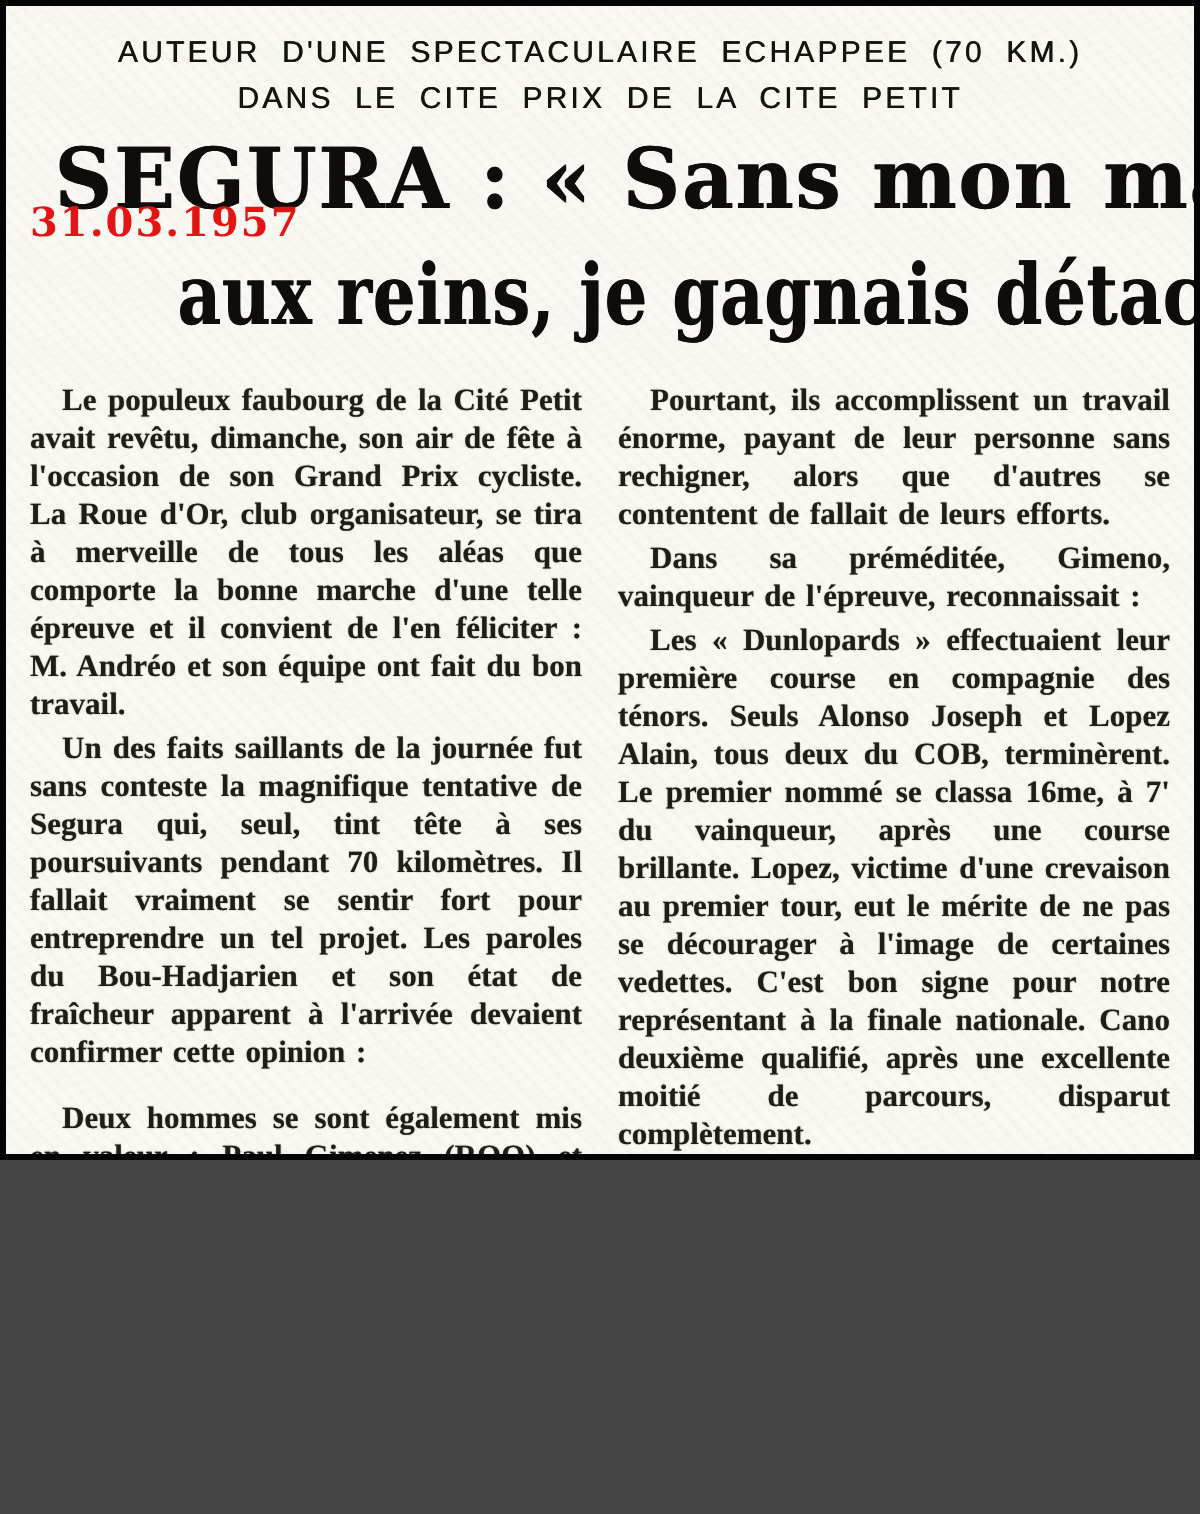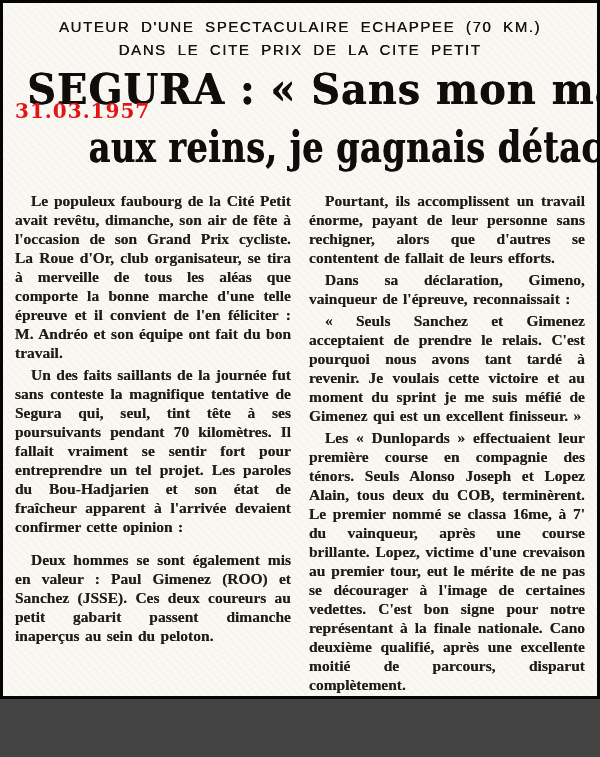--- a/index.html
+++ b/index.html
@@ -1,18 +1,18 @@
 <!DOCTYPE html>
 <html lang="fr"><head>
 <meta charset="utf-8">
 <style>
   html,body{margin:0;padding:0;background:#444;}
   .page{
     position:relative;
-    width:600px;height:699px;
+    width:600px;height:580px;
     box-sizing:border-box;
     background:#f9f8f3;
     background-image:repeating-linear-gradient(47deg, rgba(40,35,25,0.015) 0 2px, transparent 2px 6px),
                      repeating-linear-gradient(-23deg, rgba(40,35,25,0.012) 0 1px, transparent 1px 5px);
     border:3px solid #050505;
     padding:8px 8px 6px 8px;
     overflow:hidden;
     font-family:"Liberation Serif", serif;
     color:#1c1a17;
   }
@@ -97,21 +97,20 @@
   <div class="columns">
 
     <div class="col">
       <p>Le populeux faubourg de la Cité Petit avait revêtu, dimanche, son air de fête à l'occasion de son Grand Prix cycliste. La Roue d'Or, club organisateur, se tira à merveille de tous les aléas que comporte la bonne marche d'une telle épreuve et il convient de l'en féliciter : M. Andréo et son équipe ont fait du bon travail.</p>
       <p>Un des faits saillants de la journée fut sans conteste la magnifique tentative de Segura qui, seul, tint tête à ses poursuivants pendant 70 kilomètres. Il fallait vraiment se sentir fort pour entreprendre un tel projet. Les paroles du Bou-Hadjarien et son état de fraîcheur apparent à l'arrivée devaient confirmer cette opinion :</p>
       <p class="gap-top">Deux hommes se sont également mis en valeur : Paul Gimenez (ROO) et Sanchez (JSSE). Ces deux coureurs au petit gabarit passent dimanche inaperçus au sein du peloton.</p>
     </div>
 
     <div class="col">
       <p>Pourtant, ils accomplissent un travail énorme, payant de leur personne sans rechigner, alors que d'autres se contentent de fallait de leurs efforts.</p>
-      <p>Dans sa déclaration, Gimeno, vainqueur de l'épreuve, reconnaissait :</p>
-      <p>« Seuls Sanchez et Gimenez acceptaient de prendre le relais. C'est pourquoi nous avons tant tardé à revenir. Je voulais cette victoire et au moment du sprint je me suis méfié de Gimenez qui est un excellent finisseur. »</p>
+      <p>Dans sa préméditée, Gimeno, vainqueur de l'épreuve, reconnaissait :</p>
       <p>Les « Dunlopards » effectuaient leur première course en compagnie des ténors. Seuls Alonso Joseph et Lopez Alain, tous deux du COB, terminèrent. Le premier nommé se classa 16me, à 7' du vainqueur, après une course brillante. Lopez, victime d'une crevaison au premier tour, eut le mérite de ne pas se décourager à l'image de certaines vedettes. C'est bon signe pour notre représentant à la finale nationale. Cano deuxième qualifié, après une excellente moitié de parcours, disparut complètement.</p>
       <p class="signature">SANCHEZ</p>
     </div>
 
   </div>
 
 </div>
 
 </body></html>

